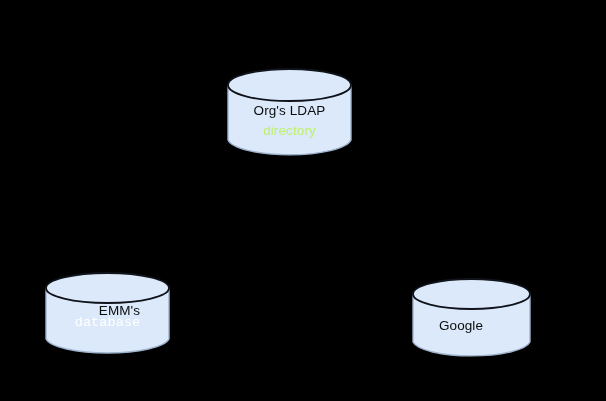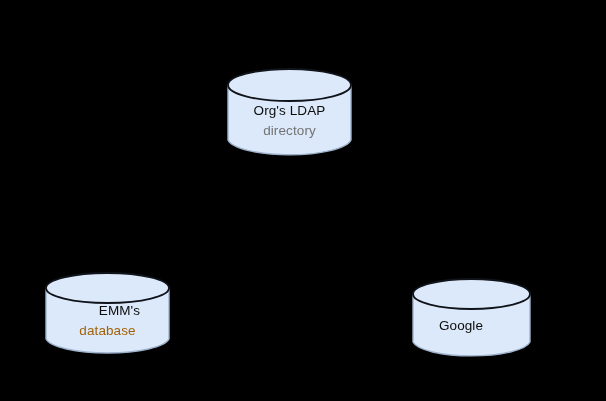--- a/index.html
+++ b/index.html
@@ -41,30 +41,30 @@
 <body>
 
 <div id="canvas" style="background: rgb(0, 0, 0);">
 
   <div class="cylinder" id="node-ldap" style="left: 227px; top: 68px; width: 125px; height: 89px;">
     <svg width="125" height="89" viewBox="0 0 125 89">
       <path d="M1,17 L1,72 A62,17 0 0 0 124,72 L124,17 Z" fill="#dce9fa" stroke="#9fb3cc" stroke-width="1.4"></path>
       <ellipse cx="62.5" cy="17" rx="61.5" ry="16" fill="#dce9fa" stroke="#10131a" stroke-width="1.9"></ellipse>
     </svg>
     <div class="cyl-label" id="label-ldap-1" style="color: rgb(13, 13, 13); top: 32.5px;">Org's LDAP</div>
-    <div class="cyl-label" id="label-ldap-2" style="color: #737373; top: 52.5px;">directory</div>
+    <div class="cyl-label" id="label-ldap-2" style="color: #bef264; top: 52.5px;">directory</div>
   </div>
 
   <div class="cylinder" id="node-emm" style="left: 45px; top: 272px; width: 125px; height: 83px;">
     <svg width="125" height="83" viewBox="0 0 125 83">
       <path d="M1,16 L1,67 A62,16 0 0 0 124,67 L124,16 Z" fill="#dce9fa" stroke="#9fb3cc" stroke-width="1.4"></path>
       <ellipse cx="62.5" cy="16" rx="61.5" ry="15" fill="#dce9fa" stroke="#10131a" stroke-width="1.9"></ellipse>
     </svg>
     <div class="cyl-label" id="label-emm-1" style="color: rgb(13, 13, 13); top: 29px; margin-left: 12px;">EMM's</div>
-    <div class="cyl-label" id="label-emm-2" style="color: #a16207; top: 49px;">database</div>
+    <div class="cyl-label" id="label-emm-2" style="color: #ffffff; top: 41px; font-family: Liberation Mono, monospace;">database</div>
   </div>
 
   <div class="cylinder" id="node-google" style="left: 412px; top: 278px; width: 98px; height: 80px;">
     <svg width="119" height="80" viewBox="0 0 119 80">
       <path d="M1,16 L1,64 A59,16 0 0 0 118,64 L118,16 Z" fill="#dce9fa" stroke="#9fb3cc" stroke-width="1.4"></path>
       <ellipse cx="59.5" cy="16" rx="58.5" ry="15" fill="#dce9fa" stroke="#10131a" stroke-width="1.9"></ellipse>
     </svg>
     <div class="cyl-label" id="label-google-1" style="color: rgb(13, 13, 13); top: 37.5px;">Google</div>
 
   </div>

